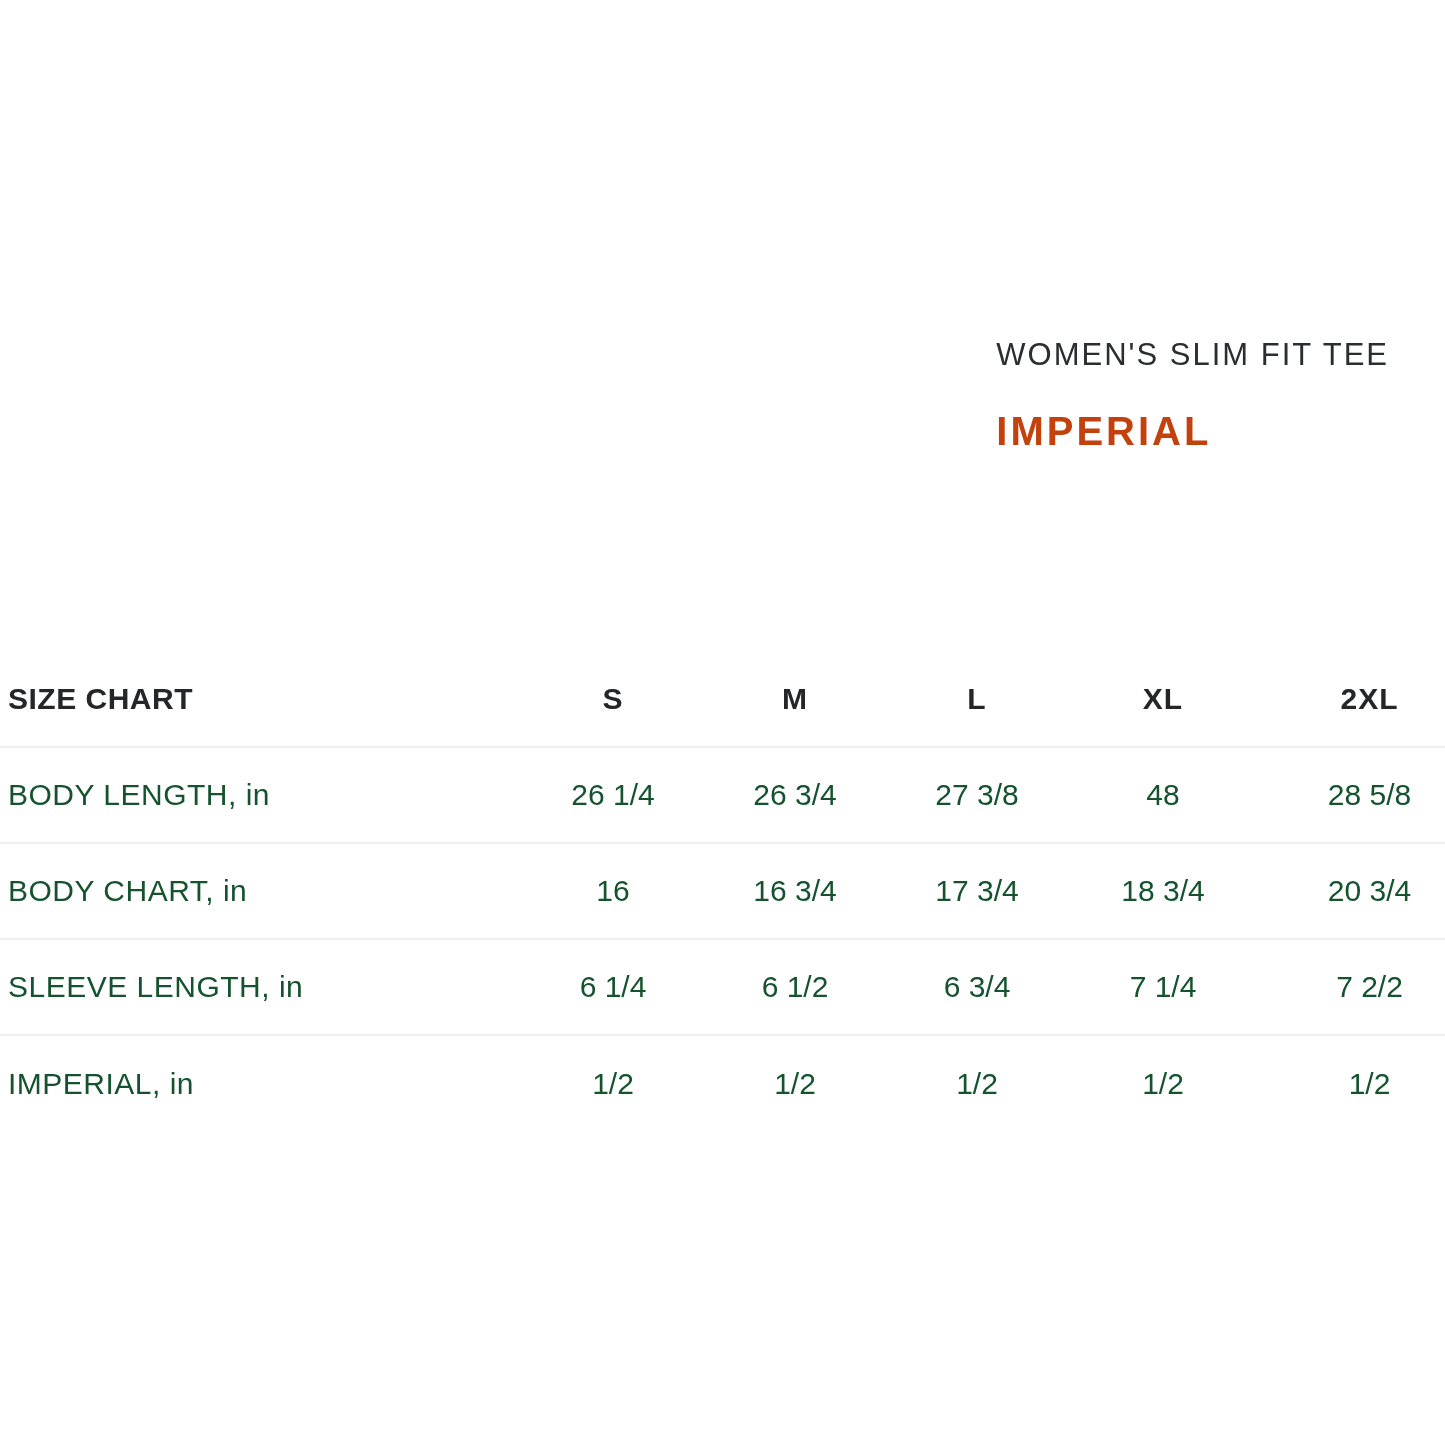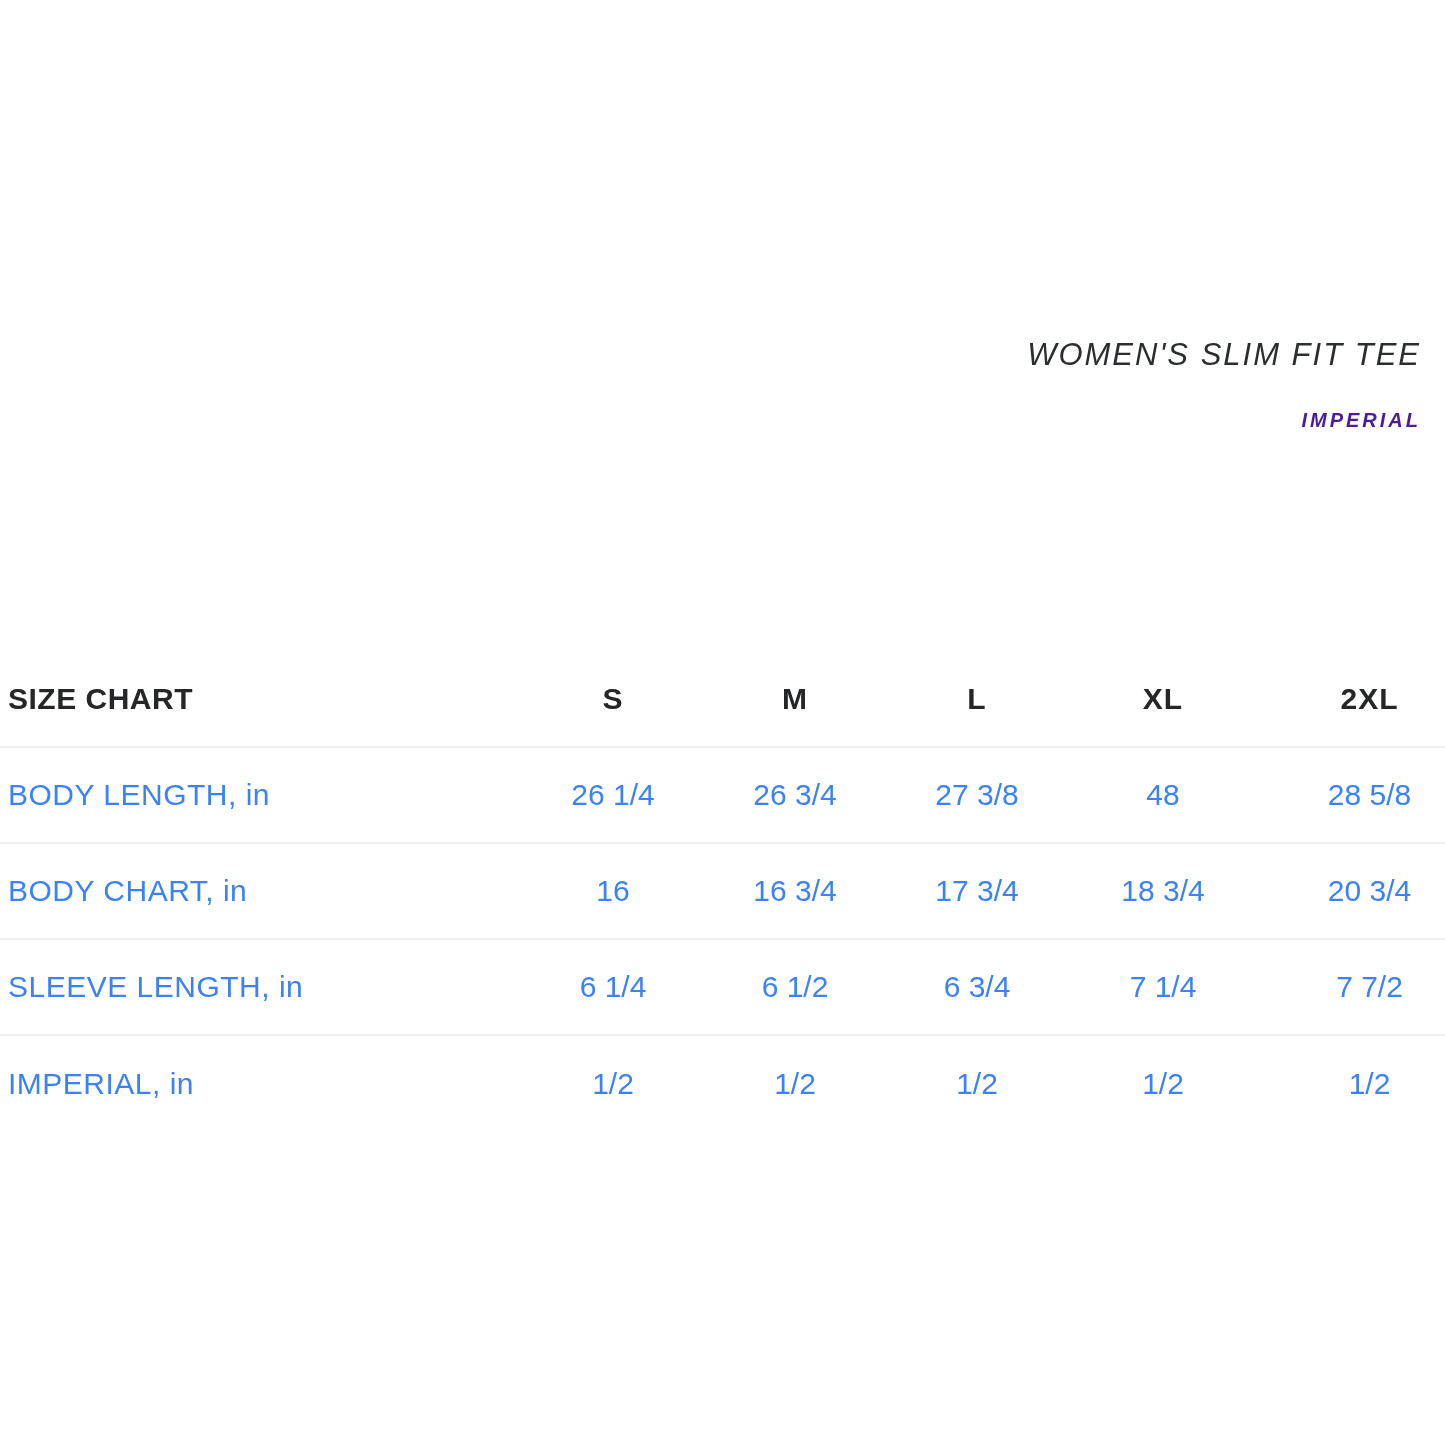--- a/index.html
+++ b/index.html
@@ -13,58 +13,56 @@
     width: 1445px;
     height: 1445px;
     background: #ffffff;
     overflow: hidden;
   }
 
   
   .title-block {
     position: absolute;
     top: 338px;
-    right: 24px;
-    text-align: right;
-    font-style: italic;
+    right: 56px;
   }
   .product-title {
     font-size: 31px;
     line-height: 1.1;
     letter-spacing: 2px;
     font-weight: 400;
     color: #2b2e30;
     white-space: nowrap;
   }
   .units-label {
     margin-top: 37px;
-    font-size: 20px;
+    font-size: 40px;
     line-height: 1.1;
     letter-spacing: 3px;
     font-weight: 700;
-    color: #4c1d95;
+    color: #c2410c;
     white-space: nowrap;
   }
 
   
   table.size-chart {
     position: absolute;
     top: 651px;
     left: 0;
     width: 1445px;
     border-collapse: collapse;
     table-layout: fixed;
   }
   table.size-chart tr { height: 96px; }
   table.size-chart th,
   table.size-chart td {
     vertical-align: middle;
     text-align: center;
     font-size: 30px;
-    color: #3b82f6;
+    color: #14532d;
     white-space: nowrap;
   }
   table.size-chart th {
     font-weight: 700;
     letter-spacing: 1px;
     color: #242628;
   }
   table.size-chart .label-cell {
     text-align: left;
     padding-left: 8px;
@@ -125,21 +123,21 @@
         <td>17 3/4</td>
         <td>18 3/4</td>
         <td>20 3/4</td>
       </tr>
       <tr>
         <td class="label-cell">SLEEVE LENGTH, in</td>
         <td>6 1/4</td>
         <td>6 1/2</td>
         <td>6 3/4</td>
         <td>7 1/4</td>
-        <td>7 7/2</td>
+        <td>7 2/2</td>
       </tr>
       <tr>
         <td class="label-cell">IMPERIAL, in</td>
         <td>1/2</td>
         <td>1/2</td>
         <td>1/2</td>
         <td>1/2</td>
         <td>1/2</td>
       </tr>
     </tbody>

